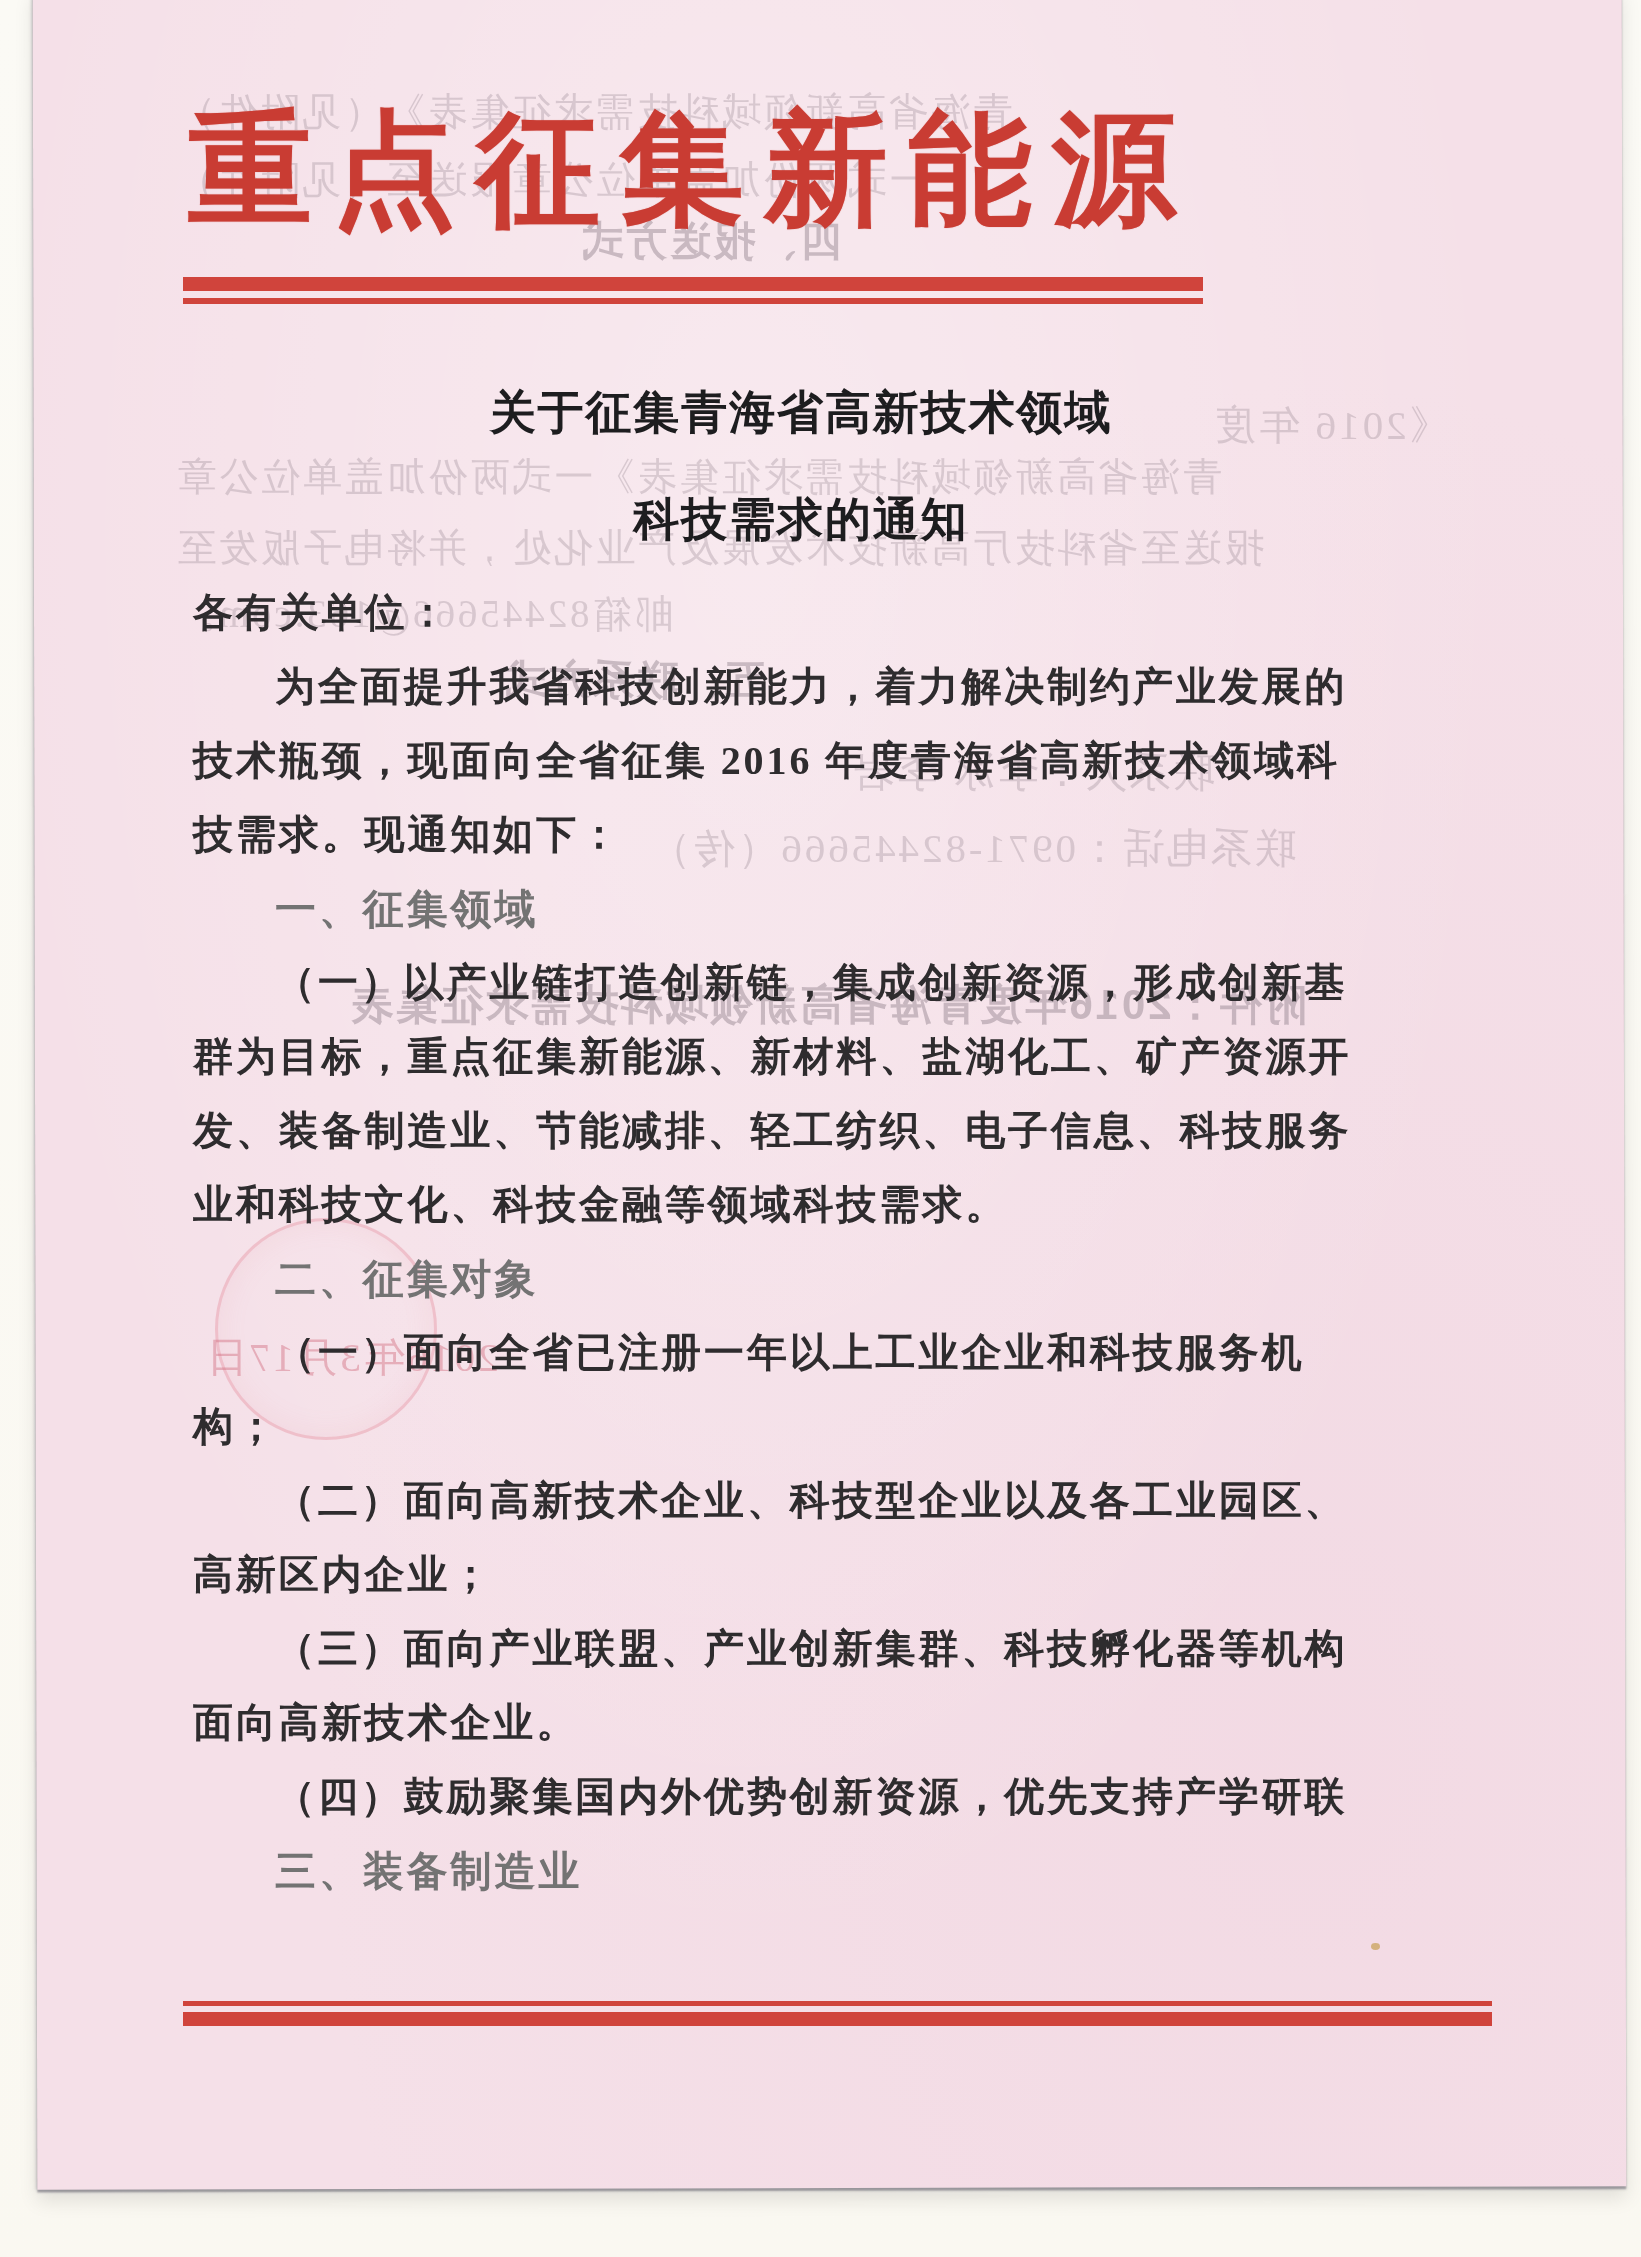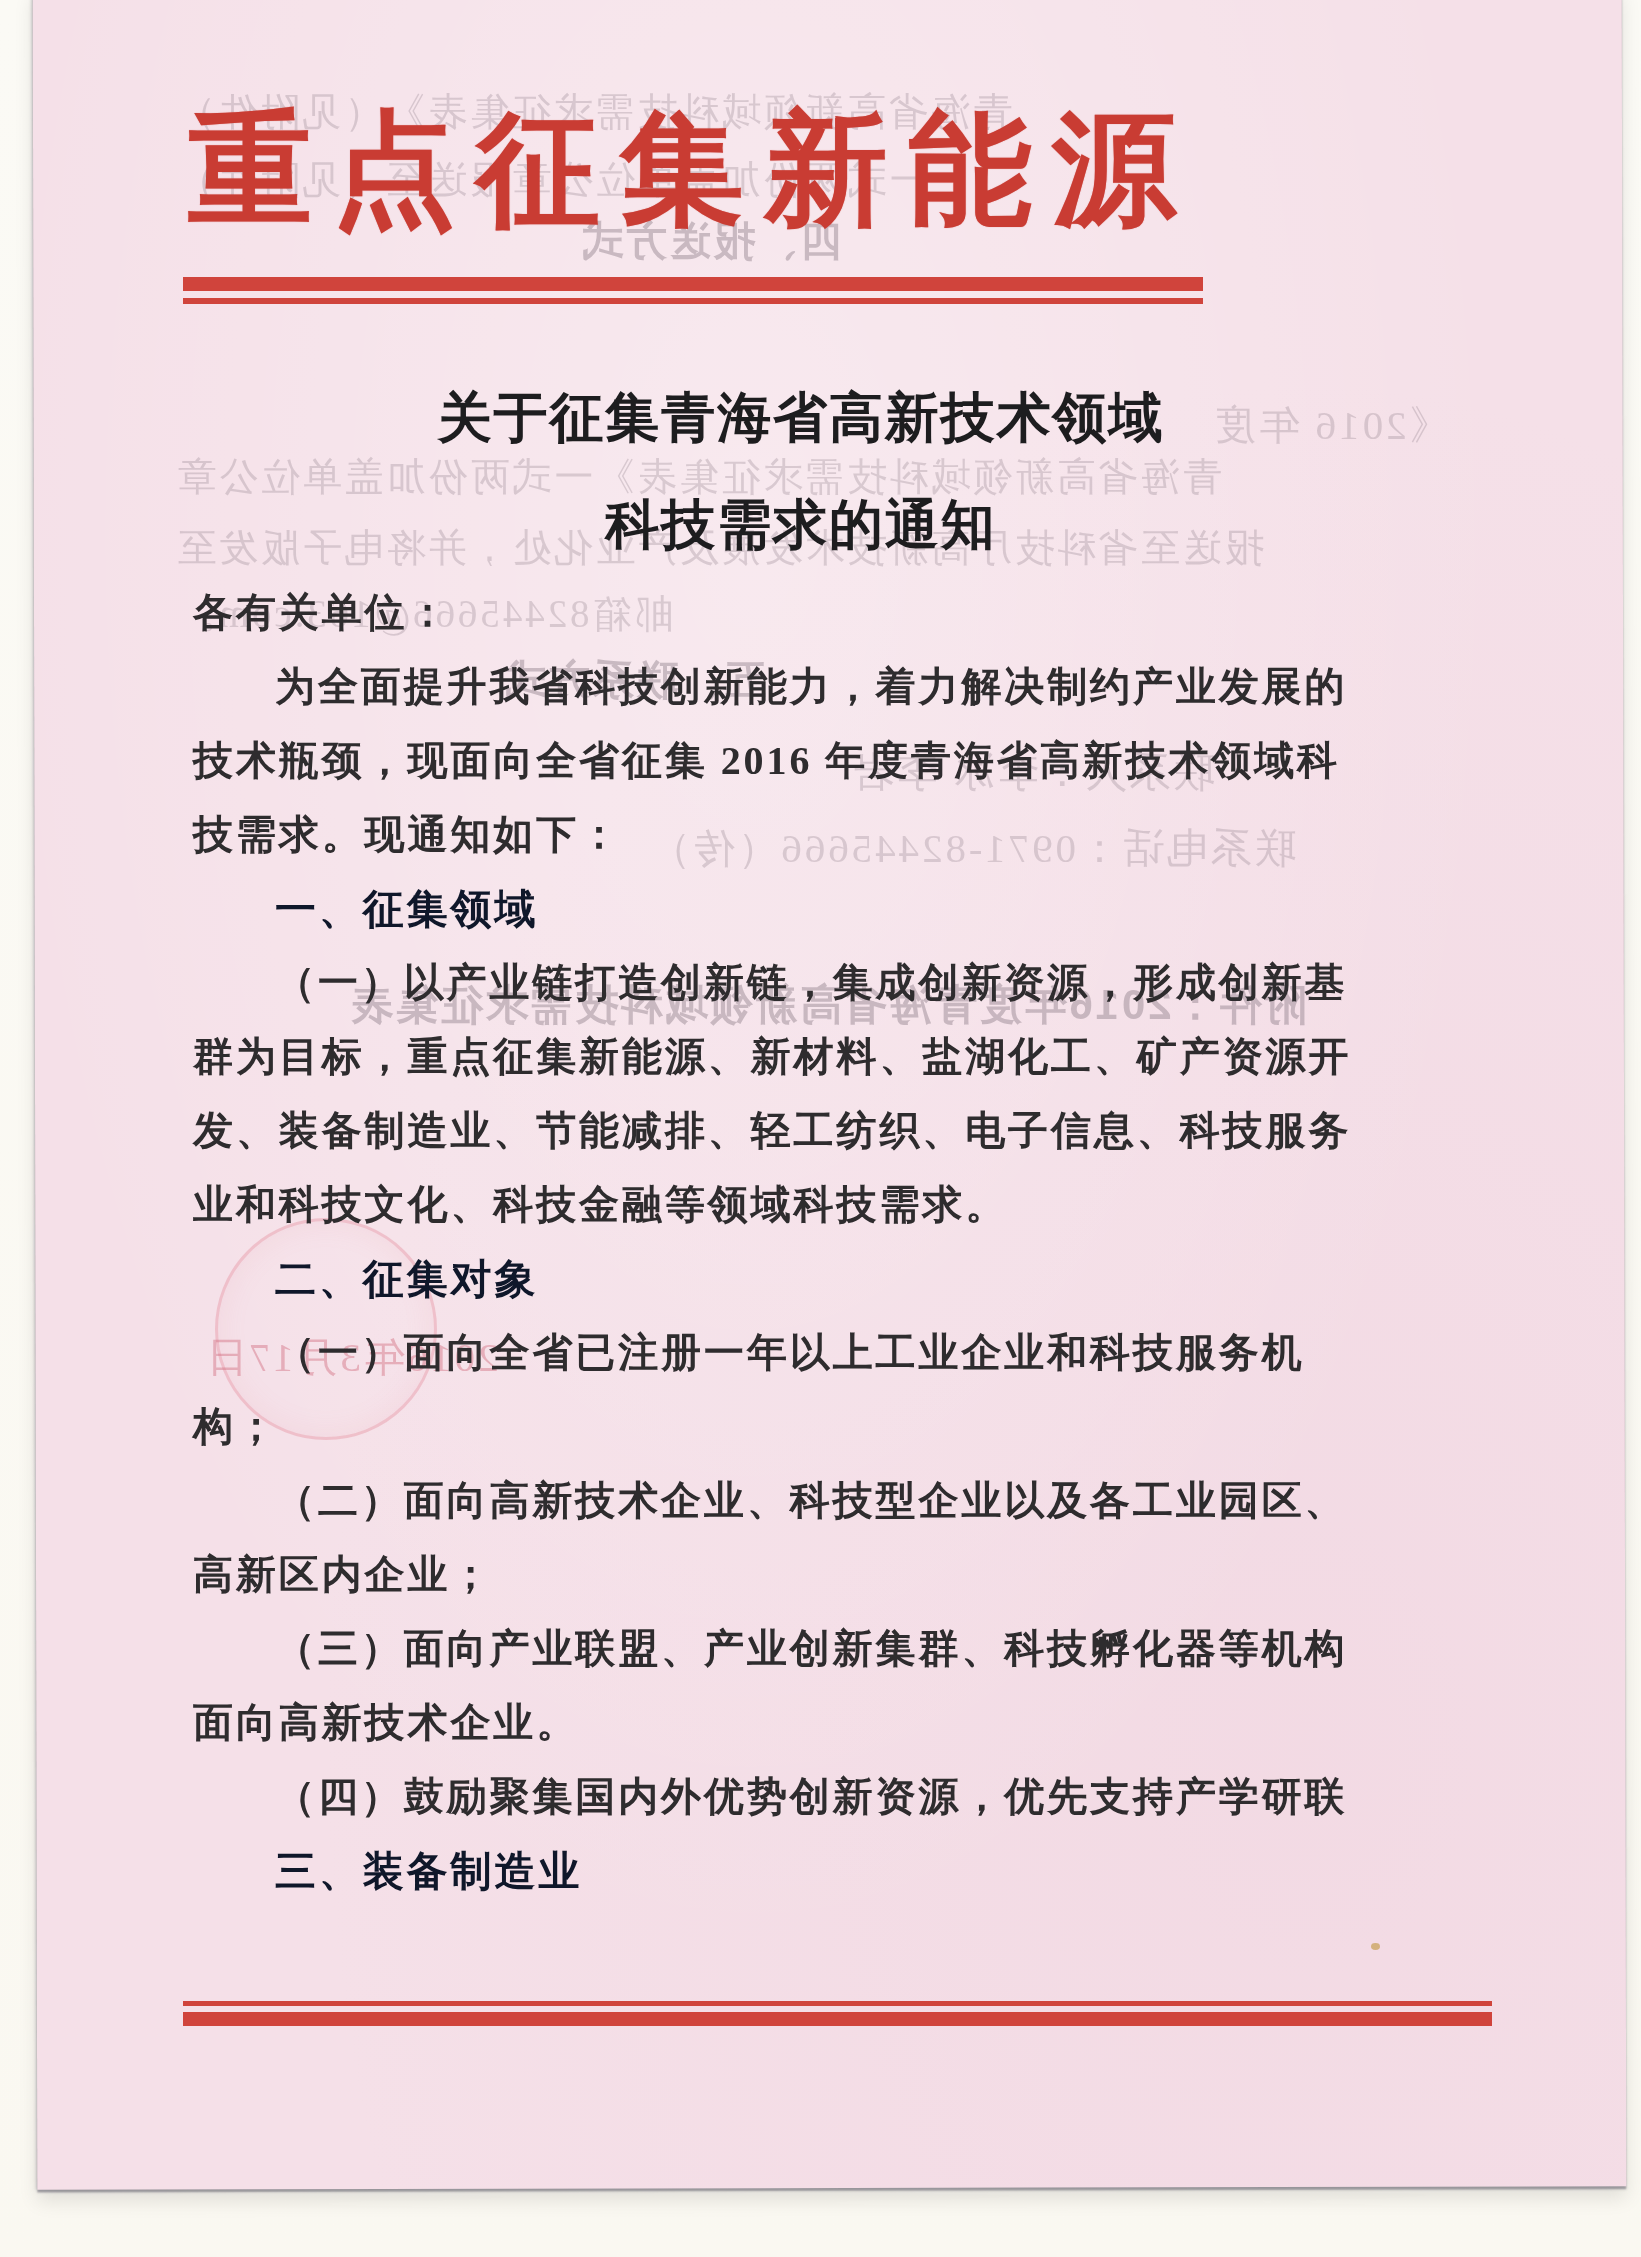--- a/index.html
+++ b/index.html
@@ -28,35 +28,35 @@
   }
   .rule{position:absolute;background:var(--rule_red,#d0443c);}
   .rule-a{left:183px;top:277px;width:1020px;height:13.5px;}
   .rule-b{left:183px;top:298px;width:1020px;height:5.8px;}
   .rule-foot-thin{left:183px;top:2001px;width:1309px;height:4.8px;}
   .rule-foot-thick{left:183px;top:2012px;width:1309px;height:13.5px;}
   
   .t1,.t2{
     position:absolute;left:164px;width:1274px;text-align:center;white-space:nowrap;
     font-family:"Liberation Sans","DejaVu Sans",sans-serif;font-weight:700;
-    font-size:54px;letter-spacing:1.9px;color:#1d1d1f;
+    font-size:46px;letter-spacing:1.9px;color:#1d1d1f;
   }
   .t1{top:382px;}
   .t2{top:489px;}
   
   .bodytext{
     position:absolute;left:193px;top:576px;width:1178px;
     font-size:40px;line-height:74px;letter-spacing:2.9px;color:var(--ink,#2e2c2e);
     font-family:"Liberation Serif","DejaVu Serif",serif;
   }
   .bl{white-space:nowrap;font-weight:bold;}
   .ind{text-indent:82px;}
   .sec{
     font-family:"Liberation Sans","DejaVu Sans",sans-serif;
-    font-weight:700;font-size:41px;text-indent:82px;color:#0f172a;
+    font-weight:700;font-size:41px;text-indent:82px;color:#737373;
   }
   
   .bt{
     position:absolute;transform:scaleX(-1);white-space:nowrap;
     color:rgba(128,112,122,.26);letter-spacing:2.9px;
     font-family:"Liberation Serif","DejaVu Serif",serif;
   }
   .bt-b{font-weight:700;color:rgba(110,96,108,.34);
     font-family:"Liberation Sans","DejaVu Sans",sans-serif;}
   .bt-r{color:rgba(210,110,128,.45);}

